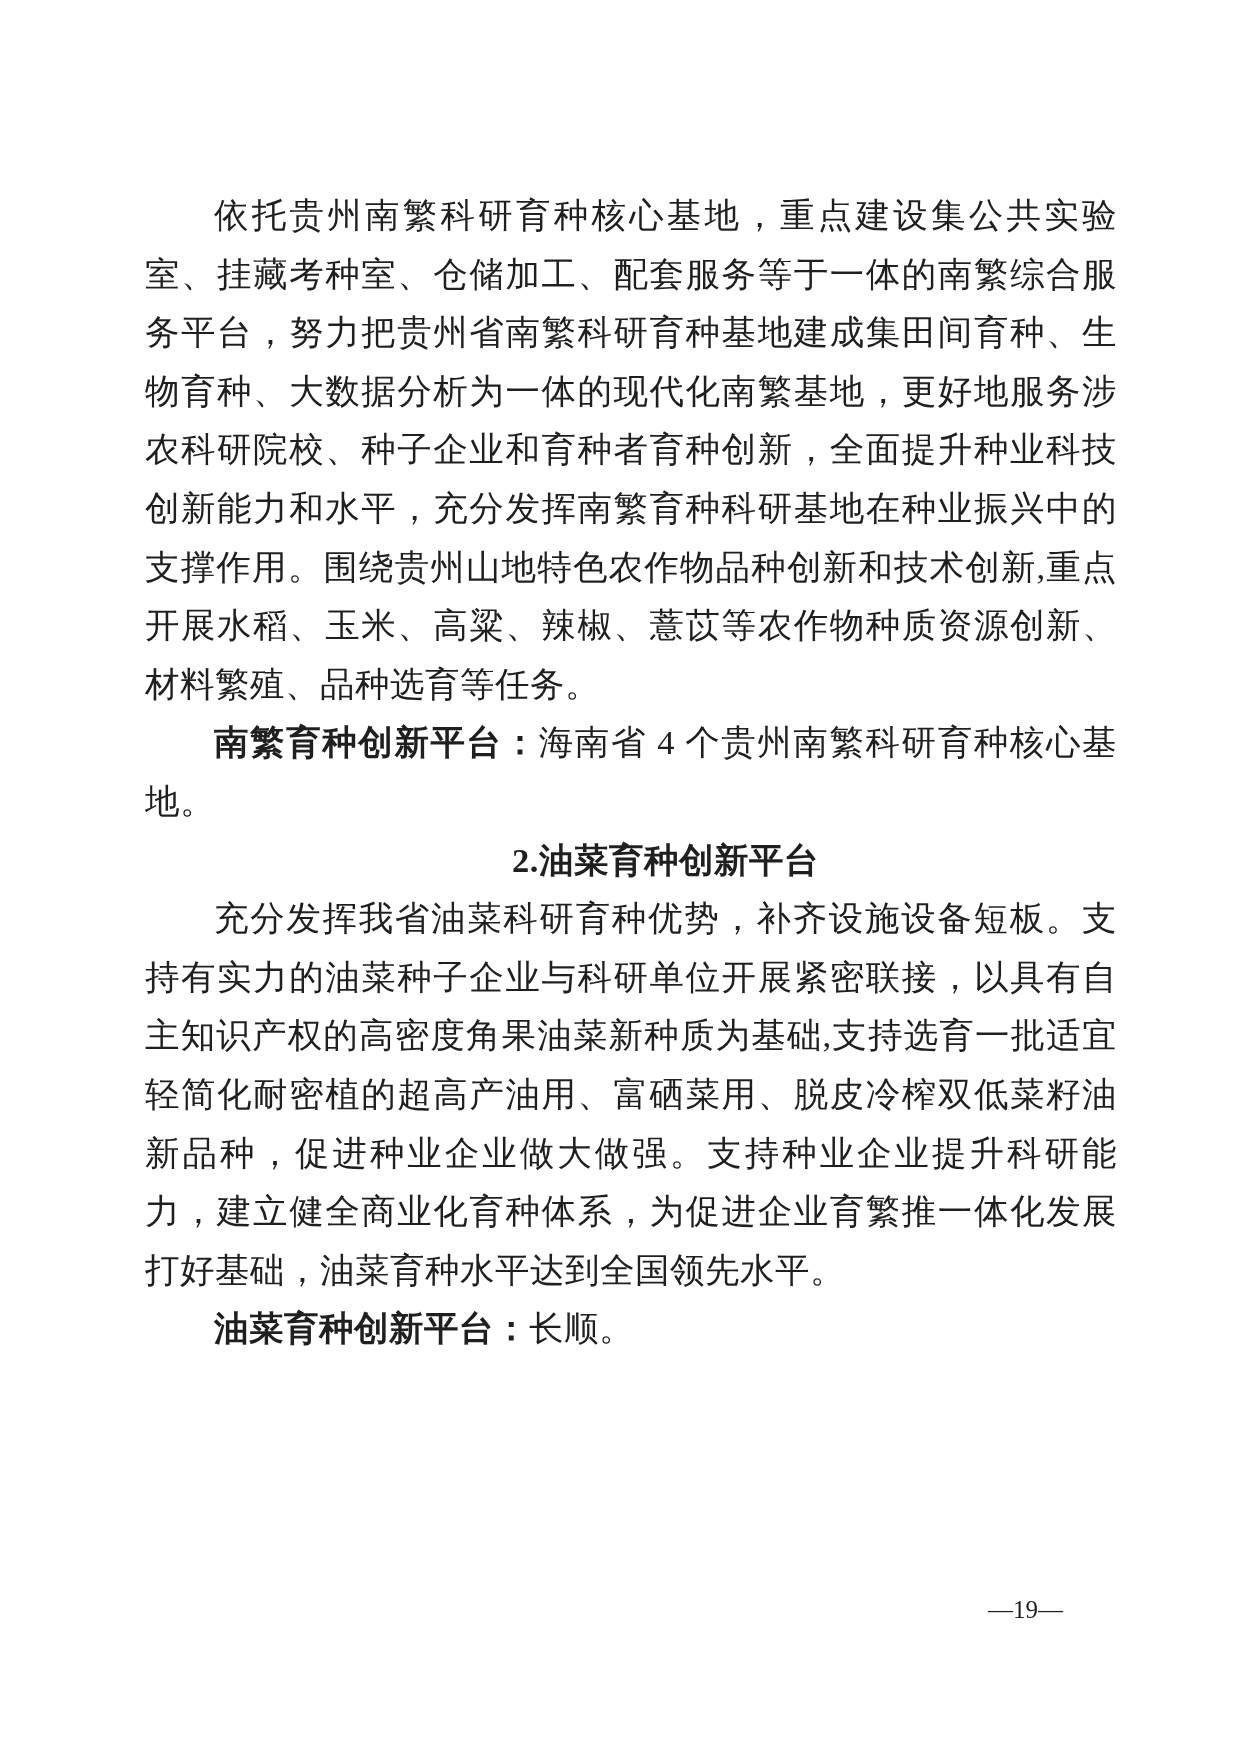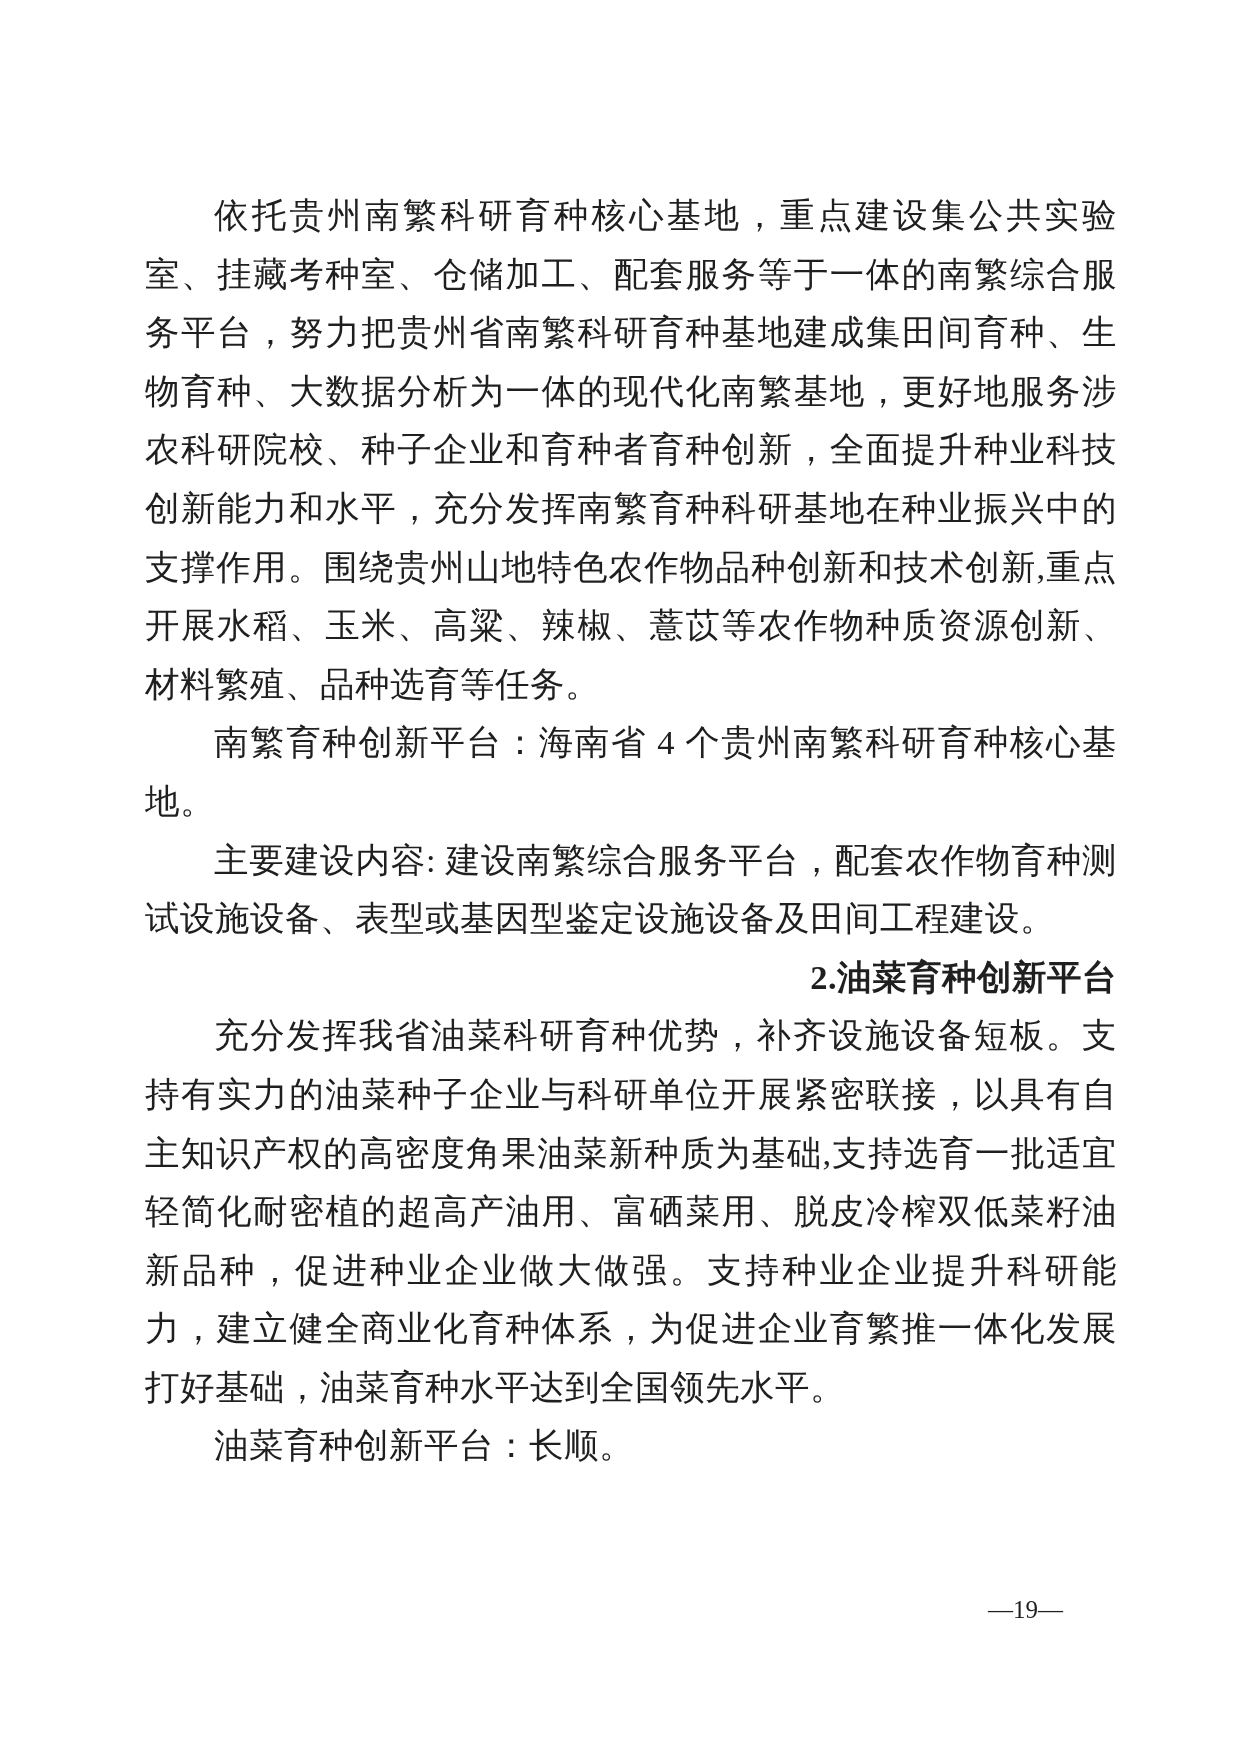--- a/index.html
+++ b/index.html
@@ -27,25 +27,25 @@
       margin: 0;
       padding: 0;
       font-size: 34.5px;
       line-height: 58.6px;
       text-align: justify;
       text-indent: 2em;
       letter-spacing: 0.5px;
       word-break: break-all;
     }
     .bold {
-      font-weight: normal;
+      font-weight: bold;
     }
     p.heading {
       font-weight: bold;
-      text-align: right;
+      text-align: center;
     }
     .page-number {
       position: absolute;
       top: 1590px;
       right: 177px;
       font-size: 25px;
       line-height: 40px;
       color: #1f1f1f;
       letter-spacing: 0;
     }
@@ -54,21 +54,20 @@
 <body>
 
 <div class="page">
 
   <div class="content">
 
     <p>依托贵州南繁科研育种核心基地，重点建设集公共实验室、挂藏考种室、仓储加工、配套服务等于一体的南繁综合服务平台，努力把贵州省南繁科研育种基地建成集田间育种、生物育种、大数据分析为一体的现代化南繁基地，更好地服务涉农科研院校、种子企业和育种者育种创新，全面提升种业科技创新能力和水平，充分发挥南繁育种科研基地在种业振兴中的支撑作用。围绕贵州山地特色农作物品种创新和技术创新,重点开展水稻、玉米、高粱、辣椒、薏苡等农作物种质资源创新、材料繁殖、品种选育等任务。</p>
 
     <p><span class="bold">南繁育种创新平台：</span><span>海南省 4 个贵州南繁科研育种核心基地。</span></p>
 
-    <p><span class="bold">主要建设内容: </span><span>建设南繁综合服务平台，配套农作物育种测试设施设备、表型或基因型鉴定设施设备及田间工程建设。</span></p>
 
     <p class="heading">2.油菜育种创新平台</p>
 
     <p>充分发挥我省油菜科研育种优势，补齐设施设备短板。支持有实力的油菜种子企业与科研单位开展紧密联接，以具有自主知识产权的高密度角果油菜新种质为基础,支持选育一批适宜轻简化耐密植的超高产油用、富硒菜用、脱皮冷榨双低菜籽油新品种，促进种业企业做大做强。支持种业企业提升科研能力，建立健全商业化育种体系，为促进企业育繁推一体化发展打好基础，油菜育种水平达到全国领先水平。</p>
 
     <p><span class="bold">油菜育种创新平台：</span><span>长顺。</span></p>
 
 
   </div>
 

